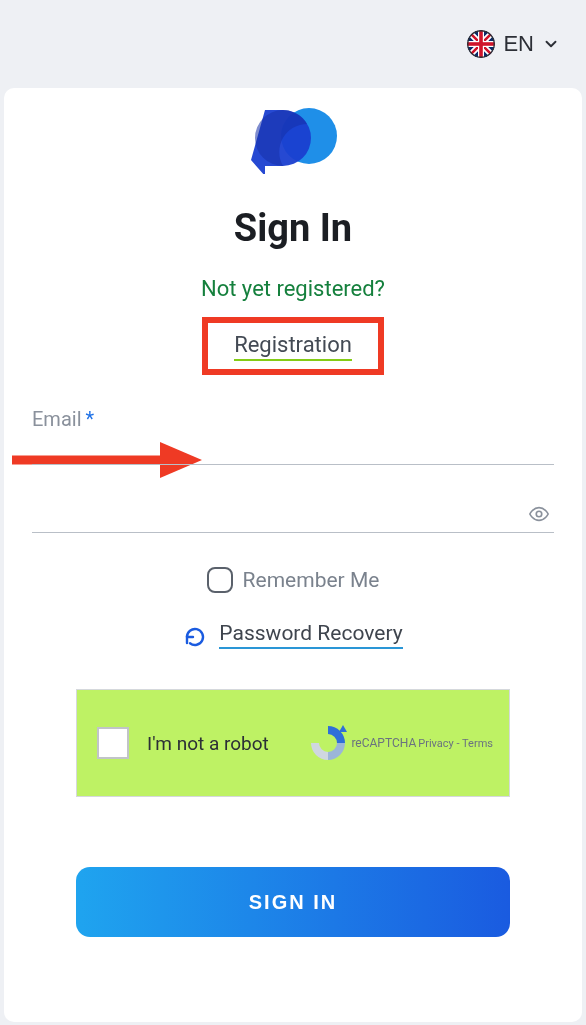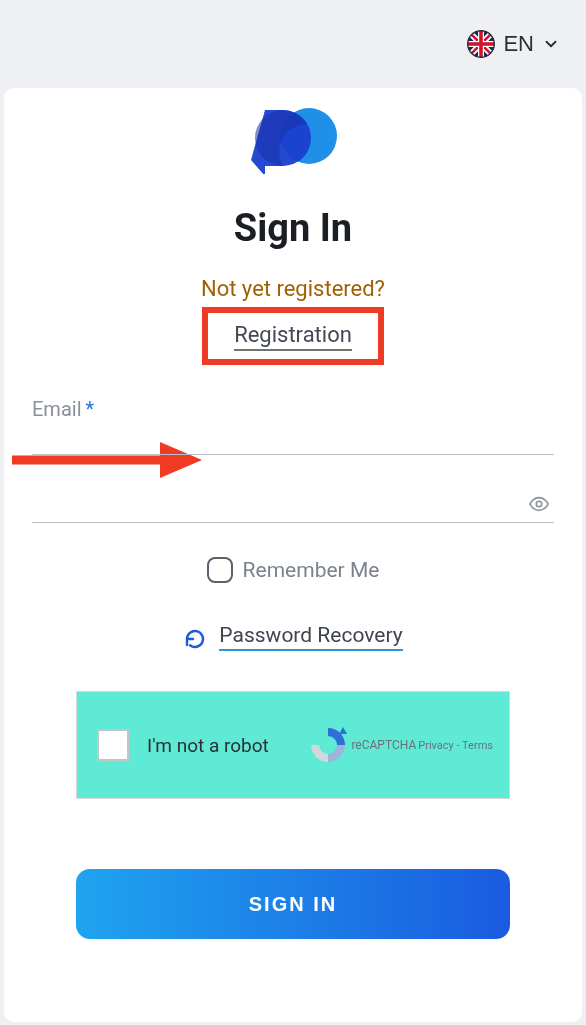--- a/index.html
+++ b/index.html
@@ -59,37 +59,37 @@
   .title {
     text-align: center;
     font-size: 38px;
     font-weight: 700;
     color: #1b1e23;
     margin-bottom: 26px;
   }
   .sub {
     text-align: center;
     font-size: 22px;
-    color: #a16207;
-    margin-bottom: 6px;
+    color: #15803d;
+    margin-bottom: 16px;
   }
   .reg-highlight {
     width: 182px;
     height: 58px;
     border: 6px solid #ef3a24;
     margin: 0 auto 32px auto;
     display: flex;
     align-items: center;
     justify-content: center;
     position: relative;
   }
   .reg-link {
     font-size: 22px;
     color: #434a54;
-    border-bottom: 2px solid #737373;
+    border-bottom: 2px solid #84cc16;
     padding-bottom: 2px;
     cursor: pointer;
     text-decoration: none;
   }
   .arrow-annot {
     position: absolute;
     left: 8px;
     top: 342px;
     width: 190px;
     height: 60px;
@@ -121,21 +121,21 @@
     bottom: 8px;
     width: 22px;
     height: 22px;
     color: #8a919c;
   }
   .remember-row {
     display: flex;
     align-items: center;
     justify-content: center;
     gap: 10px;
-    margin-bottom: 40px;
+    margin-bottom: 28px;
   }
   .chk {
     width: 26px;
     height: 26px;
     border: 2px solid #5a616b;
     border-radius: 8px;
     background: #fff;
     cursor: pointer;
   }
   .remember-lbl {
@@ -157,21 +157,21 @@
     font-size: 21px;
     color: #3f454e;
     border-bottom: 2px solid #2a96d6;
     padding-bottom: 2px;
     cursor: pointer;
     text-decoration: none;
   }
   .captcha {
     margin: 0 72px 70px 72px;
     border: 1px solid #d5d8dc;
-    background: #5eead4;
+    background: #bef264;
     height: 108px;
     display: flex;
     align-items: center;
     padding: 0 16px 0 20px;
     position: relative;
   }
   .captcha-chk {
     width: 32px;
     height: 32px;
     border: 2px solid #c1c4c8;

